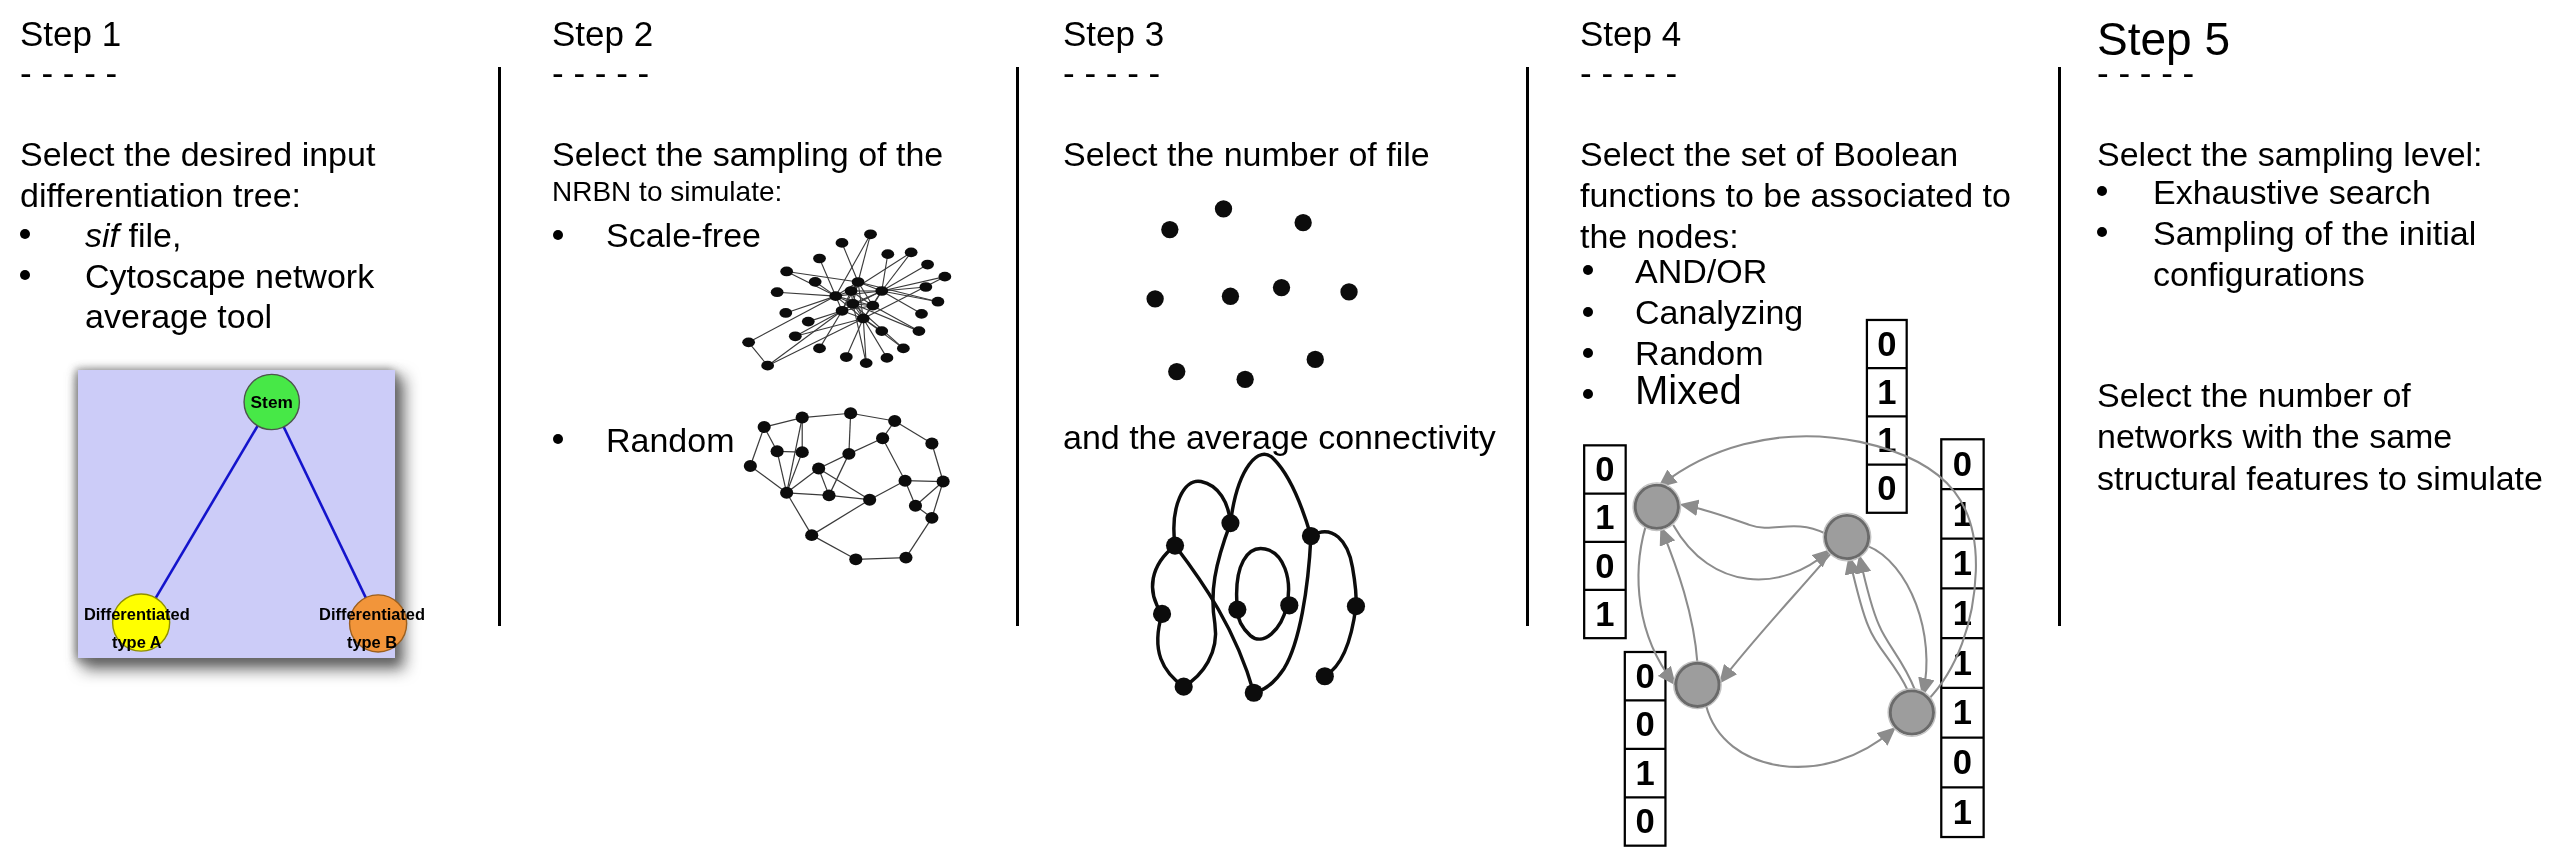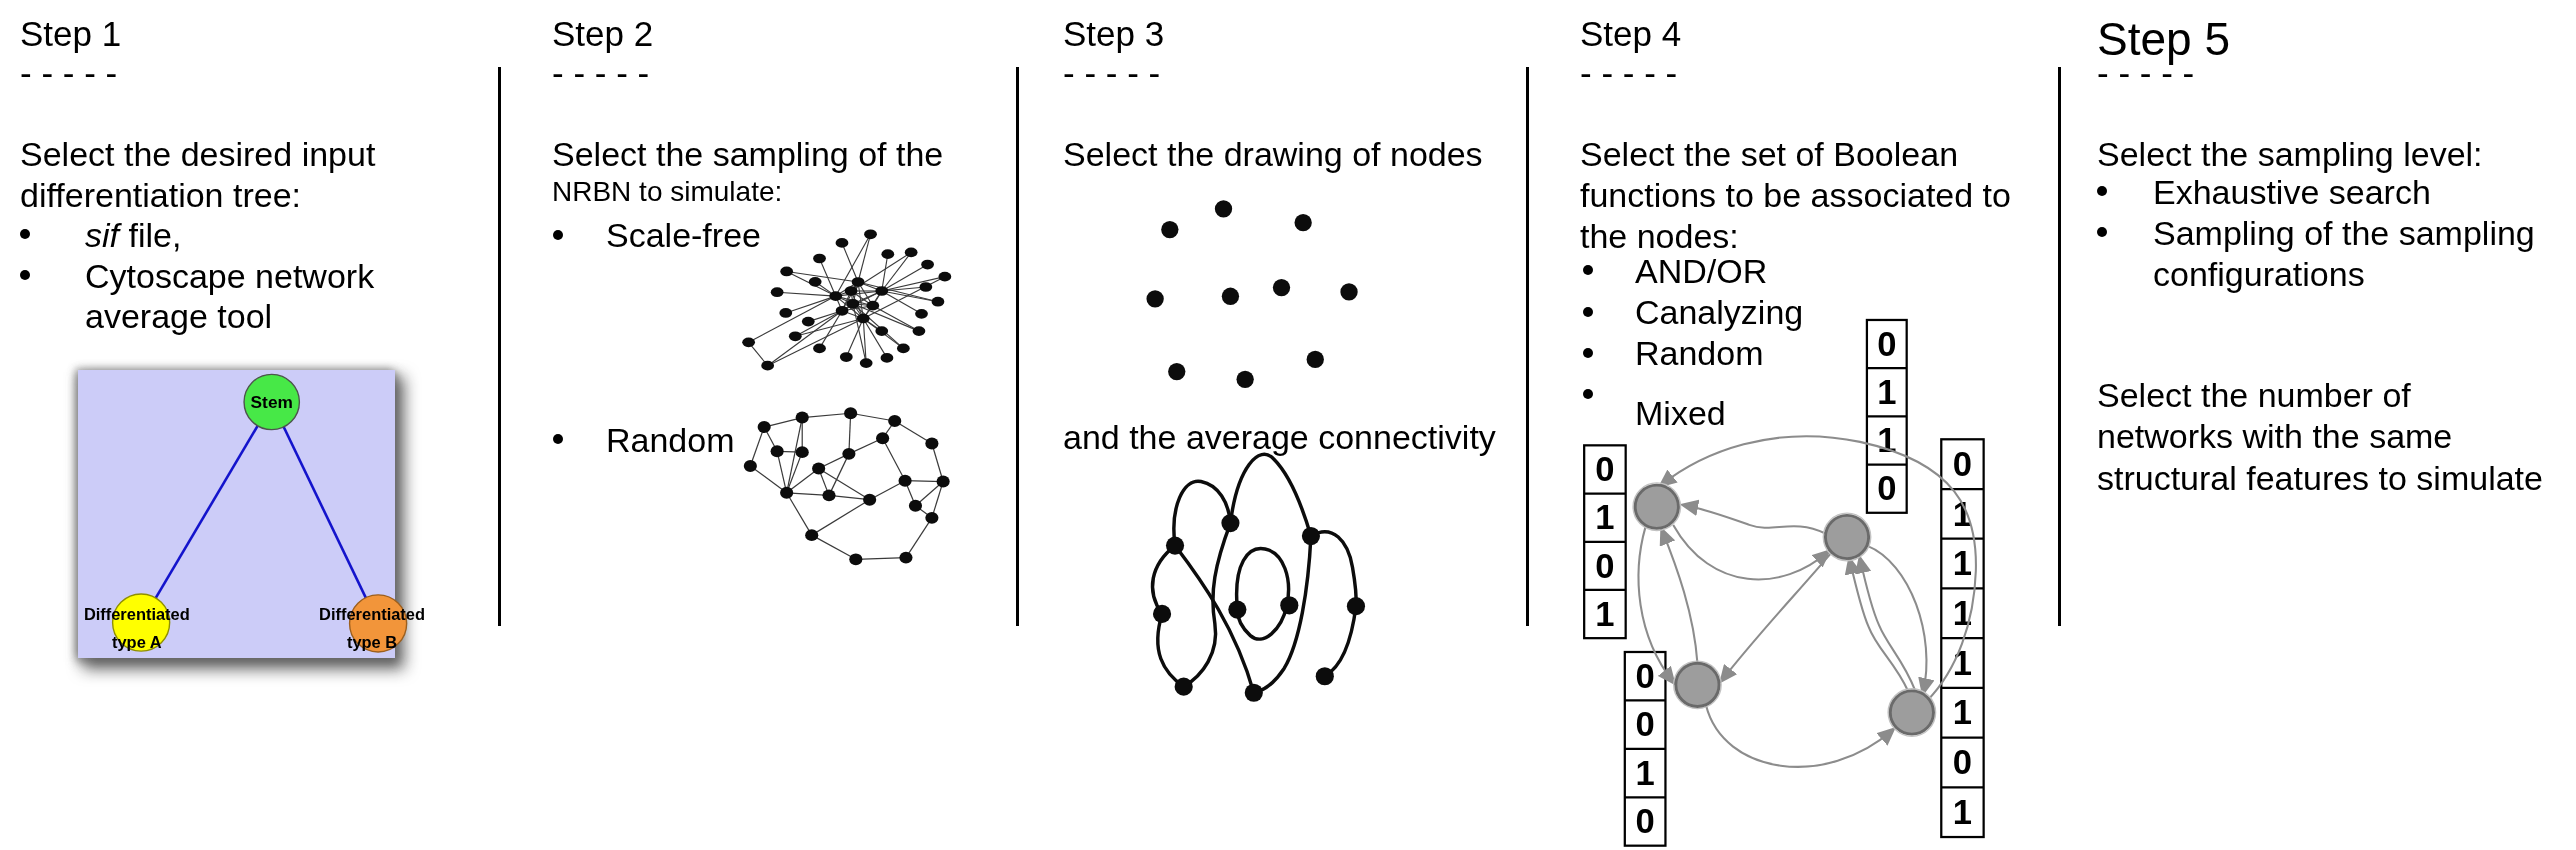--- a/index.html
+++ b/index.html
@@ -31,32 +31,32 @@
 <div class="t" style="left:2097px;top:55px;font-size:35px"><b>- - - - -</b></div>
 <div class="t" style="left:20px;top:137px;font-size:34px">Select the desired <b>input</b></div>
 <div class="t" style="left:20px;top:178px;font-size:34px"><b>differentiation tree</b>:</div>
 <div class="t" style="left:85px;top:218px;font-size:34px"><i>sif</i> file,</div>
 <div class="t" style="left:85px;top:259px;font-size:34px">Cytoscape network</div>
 <div class="t" style="left:85px;top:299px;font-size:34px">average tool</div>
 <div class="t" style="left:552px;top:137px;font-size:34px">Select the <b>sampling</b> of the</div>
 <div class="t" style="left:552px;top:178px;font-size:28px">NRBN to simulate:</div>
 <div class="t" style="left:606px;top:218px;font-size:34px">Scale-free</div>
 <div class="t" style="left:606px;top:423px;font-size:34px">Random</div>
-<div class="t" style="left:1063px;top:137px;font-size:34px">Select the <b>drawing of nodes</b></div>
+<div class="t" style="left:1063px;top:137px;font-size:34px">Select the <b>number of file</b></div>
 <div class="t" style="left:1063px;top:420px;font-size:34px">and the <b>average connectivity</b></div>
 <div class="t" style="left:1580px;top:137px;font-size:34px">Select the <b>set of Boolean</b></div>
 <div class="t" style="left:1580px;top:178px;font-size:34px"><b>functions</b> to be associated to</div>
 <div class="t" style="left:1580px;top:219px;font-size:34px">the nodes:</div>
 <div class="t" style="left:1635px;top:254px;font-size:34px">AND/OR</div>
 <div class="t" style="left:1635px;top:295px;font-size:34px">Canalyzing</div>
 <div class="t" style="left:1635px;top:336px;font-size:34px">Random</div>
-<div class="t" style="left:1635px;top:396px;font-size:34px">Mixed</div>
+<div class="t" style="left:1635px;top:370px;font-size:40px">Mixed</div>
 <div class="t" style="left:2097px;top:137px;font-size:34px">Select the <b>sampling level</b>:</div>
 <div class="t" style="left:2153px;top:175px;font-size:34px">Exhaustive search</div>
-<div class="t" style="left:2153px;top:216px;font-size:34px">Sampling of the sampling</div>
+<div class="t" style="left:2153px;top:216px;font-size:34px">Sampling of the initial</div>
 <div class="t" style="left:2153px;top:257px;font-size:34px">configurations</div>
 <div class="t" style="left:2097px;top:378px;font-size:34px">Select the <b>number of</b></div>
 <div class="t" style="left:2097px;top:419px;font-size:34px"><b>networks</b> with the same</div>
 <div class="t" style="left:2097px;top:461px;font-size:34px">structural features to simulate</div>
 <div class="bu" style="left:19.6px;top:229px"></div>
 <div class="bu" style="left:19.6px;top:270px"></div>
 <div class="bu" style="left:553px;top:230px"></div>
 <div class="bu" style="left:553px;top:434px"></div>
 <div class="bu" style="left:1583px;top:265px"></div>
 <div class="bu" style="left:1583px;top:307px"></div>

